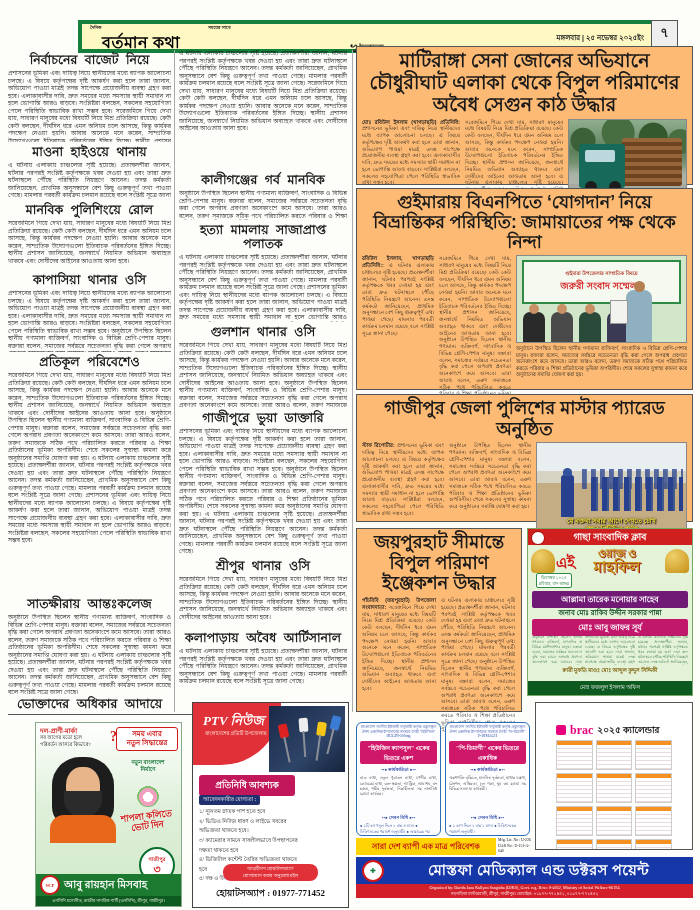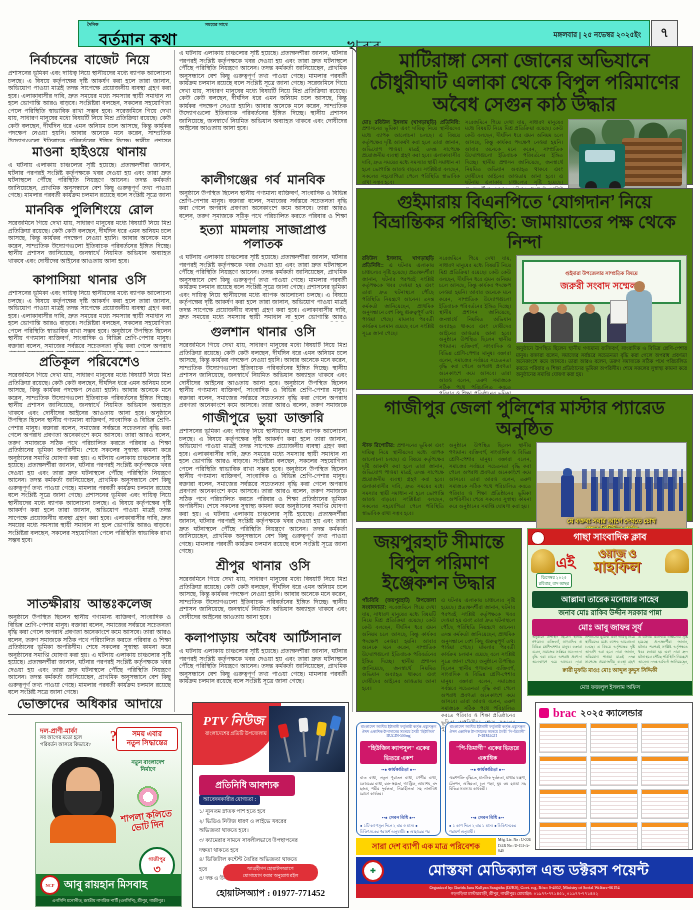--- a/index.html
+++ b/index.html
@@ -1,38 +1,38 @@
 <!DOCTYPE html>
 <html><head>
 <meta charset="utf-8">
 <style>
   html,body{margin:0;padding:0;background:#e8e8e4;}
   .page{position:relative;width:700px;height:910px;background:#fdfdfa;margin:0 auto;
         font-family:"Liberation Sans","DejaVu Sans",sans-serif;color:#1a1a1a;overflow:hidden;}
   
-  .header{position:absolute;left:78px;top:20px;width:570px;height:25px;border:1px solid #15803d;background:#5eead4;}
+  .header{position:absolute;left:78px;top:20px;width:570px;height:25px;border:4px solid #15803d;background:#fef9c3;}
   .masthead{position:absolute;left:6px;top:0;width:190px;height:25px;}
   .masthead .big{position:absolute;left:14px;top:6px;font-size:16px;font-weight:bold;letter-spacing:.5px;color:#000;}
   .masthead .tiny-l{position:absolute;left:2px;top:1px;font-size:4.5px;font-weight:bold;}
   .masthead .tiny-r{position:absolute;left:120px;top:1px;font-size:4.5px;font-weight:bold;}
   .section-label{position:absolute;left:50%;top:12px;transform:translateX(-50%);font-size:19px;font-weight:normal;}
   .edition-date{position:absolute;right:8px;top:8px;font-size:7px;font-weight:bold;}
   .pagenum{position:absolute;left:651px;top:20px;width:25px;height:25px;border:1px solid #555;background:#eee;
            display:flex;align-items:center;justify-content:center;font-size:13px;font-weight:bold;}
   
   .col{position:absolute;top:50px;height:662px;overflow:hidden;}
   .col1{left:8px;width:163px;}
   .col2{left:179px;width:168px;}
   .vline{position:absolute;top:50px;height:662px;width:0;border-left:1px solid #aaa;}
   .h-sm{font-weight:bold;font-size:12.5px;text-align:center;margin:4px 0 2px;line-height:1.12;font-family:Liberation Mono, monospace;}
   .bt{font-size:6px;line-height:1.25;text-align:justify;overflow:hidden;color:#1b1b1b;word-break:break-word;}
   .by{font-weight:bold;}
   .hrule{position:absolute;left:8px;top:714px;width:341px;border-top:1px solid #555;}
   
-  .fbox{position:absolute;border:1px solid #555;background:#4d7c0f;box-sizing:border-box;padding:2px 5px;}
+  .fbox{position:absolute;border:1px solid #555;background:#fdba74;box-sizing:border-box;padding:2px 5px;}
   .boxA{left:356px;top:46px;width:337px;height:139px;}
   .boxB{left:356px;top:188px;width:337px;height:202px;}
   .boxC{left:356px;top:394px;width:337px;height:128px;}
   .boxD{left:356px;top:528px;width:166px;height:184px;}
   .h-lg{font-weight:bold;text-align:center;line-height:1.15;margin:1px 4px 3px;}
   .boxA .h-lg{font-size:19px;}
   .boxB .h-lg{font-size:17.5px;}
   .boxC .h-lg{font-size:18px;}
   .boxD .h-lg{font-size:18px;}
   .frow{display:flex;gap:5px;}
@@ -141,32 +141,32 @@
     display:flex;align-items:center;justify-content:center;gap:4px;}
   .waz-logo{position:absolute;left:3px;top:2px;width:12px;height:12px;border-radius:50%;background:#fff;border:1px solid #a00;}
   .waz-dome{position:absolute;width:24px;height:24px;border-radius:50% 50% 4px 4px;
     background:radial-gradient(circle at 35% 30%,#f0cf6a,#c49016);}
   .waz-ei{position:absolute;left:28px;top:22px;color:#d01818;font-weight:bold;font-size:15px;transform:rotate(-6deg);}
   .waz-title{position:absolute;left:46px;top:18px;width:86px;text-align:center;color:#c7971d;font-weight:bold;
     text-shadow:1px 1px 0 #a02020;line-height:1.1;}
   .waz-title .l1{font-size:11px;}.waz-title .l2{font-size:15px;}
   .waz-date{position:absolute;left:8px;top:44px;width:34px;background:#fff;border:1px solid #2f8a46;border-radius:2px;
     font-size:4.2px;text-align:center;color:#0b6e2e;line-height:1.35;padding:1px 0;}
-  .waz-band1{position:absolute;left:4px;right:4px;top:62px;background:#14532d;color:#fff;font-weight:bold;font-size:8px;
+  .waz-band1{position:absolute;left:4px;right:4px;top:62px;background:#701a75;color:#fff;font-weight:bold;font-size:8px;
     text-align:center;border-radius:2px;padding:2px 18px;}
   .waz-sp2{position:absolute;left:4px;right:4px;top:78px;text-align:center;color:#0a4a20;font-weight:bold;font-size:7px;}
   .waz-band2{position:absolute;left:4px;right:4px;top:90px;background:#c2186b;color:#fff;font-weight:bold;font-size:8px;
     text-align:center;border-radius:2px;padding:2px 0;}
   .waz-bullets{position:absolute;left:4px;right:4px;top:106px;height:30px;display:flex;gap:3px;}
   .waz-bullets div{flex:1;font-size:3.6px;line-height:1.4;color:#145a2a;overflow:hidden;text-align:justify;}
   .waz-sp4{position:absolute;left:4px;right:4px;top:138px;text-align:center;color:#7a5a00;font-weight:bold;font-size:5.5px;}
   .waz-foot{position:absolute;left:0;right:0;bottom:0;height:14px;background:#0d5a20;color:#fff;font-size:5.5px;
     display:flex;align-items:center;justify-content:center;}
   
-  .brac{left:535px;top:702px;width:158px;height:148px;border:1px solid #555;background:#fff;padding:3px;box-sizing:border-box;}
+  .brac{left:535px;top:702px;width:158px;height:148px;border:1px solid #555;background:#fff;padding:20px;box-sizing:border-box;}
   .brac-head{display:flex;align-items:center;gap:4px;height:14px;}
   .brac-glyph{width:10px;height:10px;background:#e6007e;border-radius:2px;}
   .brac-word{color:#e6007e;font-weight:bold;font-size:12px;}
   .brac-title{font-weight:bold;font-size:9px;color:#111;}
   .brac-grid{display:grid;grid-template-columns:repeat(3,1fr);gap:3px;margin-top:3px;}
   .cal{height:28px;border:0.5px solid #ccc;background:
     linear-gradient(180deg,#f59120 0,#f59120 4px,transparent 4px),
     repeating-linear-gradient(180deg,#fff 0 3px,#eadcdc 3px 4px);}
 </style>
 </head>

